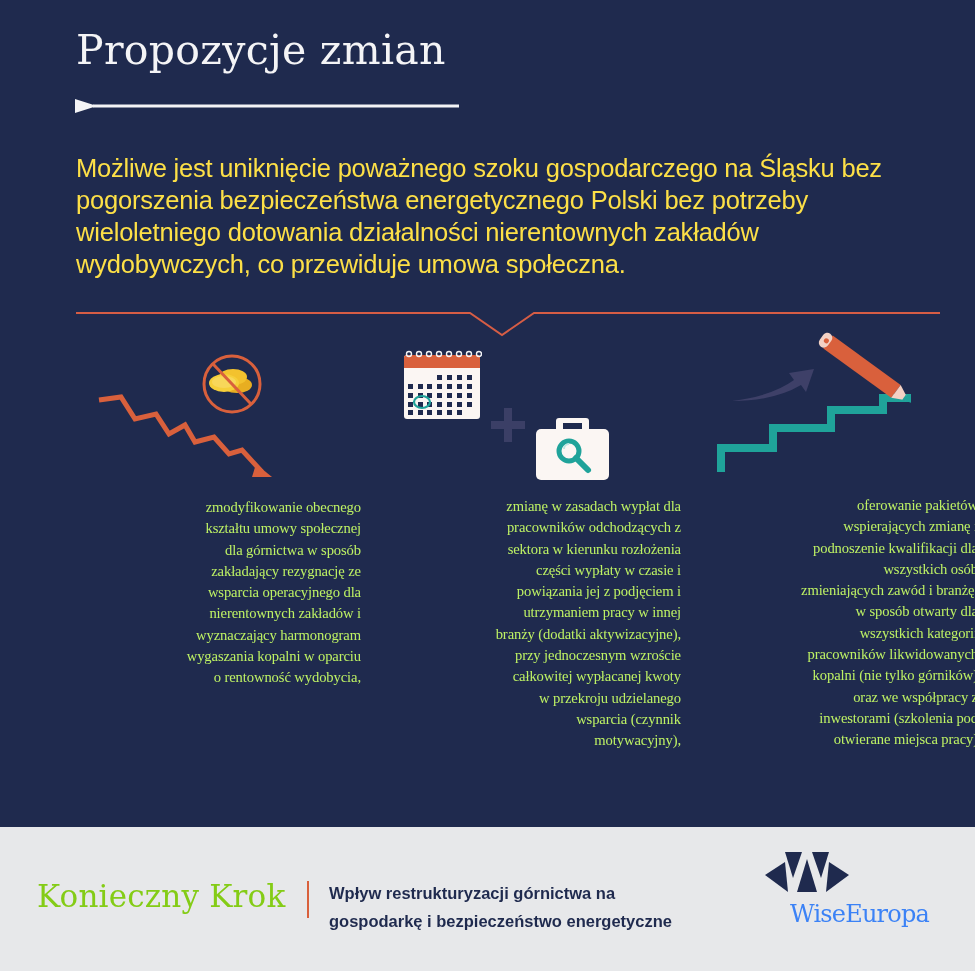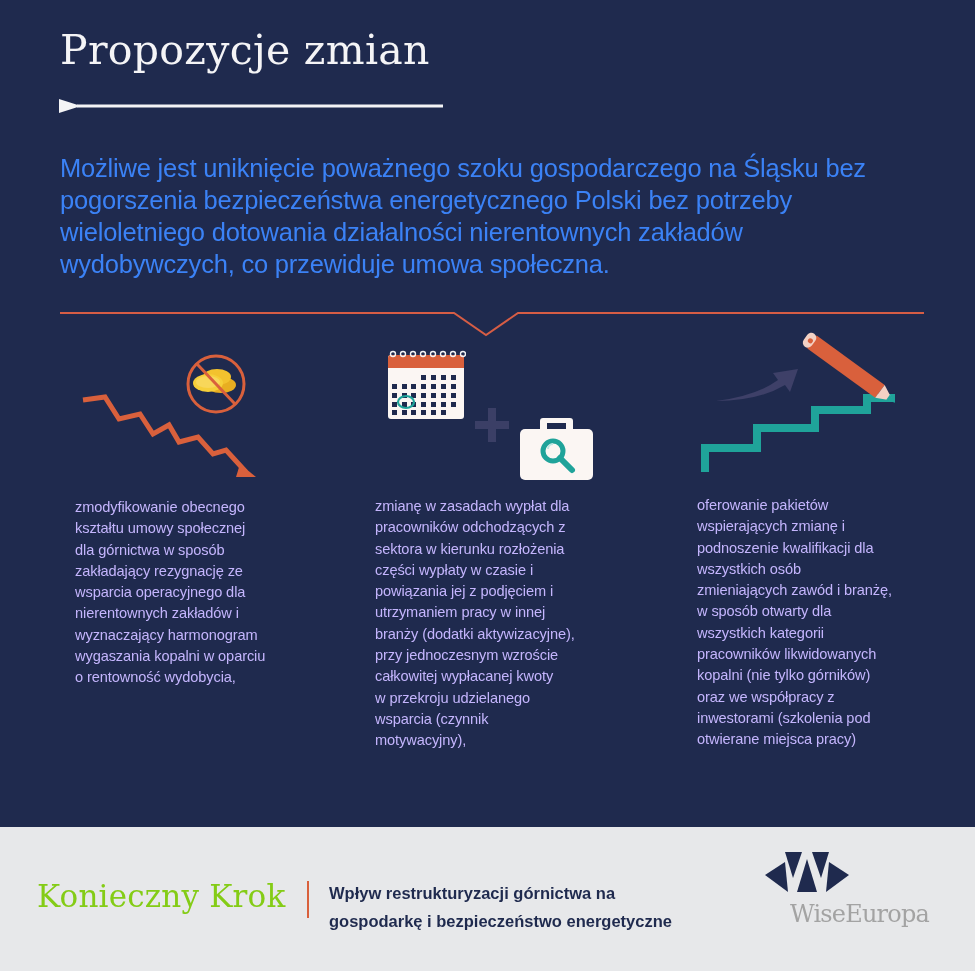--- a/index.html
+++ b/index.html
@@ -1,32 +1,32 @@
 <!DOCTYPE html>
 <html><head>
 <meta charset="utf-8">
 <style>
   html, body { margin: 0; padding: 0; }
   body { width: 975px; height: 971px; position: relative; overflow: hidden; background: #1f2a4e; font-family: "DejaVu Sans", sans-serif; }
-  .main { position: absolute; left: 0; top: 0; width: 789px; height: 827px; background: #1f2a4e; }
+  .main { position: absolute; left: 16px; top: 0; width: 789px; height: 827px; background: #1f2a4e; }
   .title { position: absolute; left: 60px; top: 26px; margin: 0; font-family: "DejaVu Serif", serif; font-weight: normal; font-size: 41px; color: #f4f4f6; letter-spacing: 0.3px; }
   .arrow-rule { position: absolute; left: 59px; top: 96px; width: 384px; height: 20px; }
-  .intro { position: absolute; left: 60px; top: 152px; width: 860px; margin: 0; font-family: "Liberation Sans", sans-serif; font-size: 25.5px; line-height: 32px; color: #3b82f6; letter-spacing: -0.2px; }
+  .intro { position: absolute; left: 60px; top: 152px; width: 860px; margin: 0; font-family: "Liberation Sans", sans-serif; font-size: 25.5px; line-height: 32px; color: #fde047; letter-spacing: -0.2px; }
   .divider { position: absolute; left: 60px; top: 305px; width: 864px; height: 36px; }
   .icon { position: absolute; }
-  .col-text { position: absolute; margin: 0; font-family: Liberation Sans, sans-serif; font-size: 14.6px; line-height: 21.3px; color: #c4b5fd; white-space: pre-line; letter-spacing: -0.1px; }
+  .col-text { position: absolute; margin: 0; font-family: Liberation Serif, serif; font-size: 14.6px; line-height: 21.3px; color: #bef264; white-space: pre-line; letter-spacing: -0.1px; text-align: right; }
   .col1 { left: 75px; top: 497px; width: 270px; }
   .col2 { left: 375px; top: 496px; width: 290px; }
   .col3 { left: 697px; top: 495px; width: 265px; }
   .footer { position: absolute; left: 0; top: 827px; width: 975px; height: 144px; background: #e7e8ea; }
   .brand { position: absolute; left: 37px; top: 878px; margin: 0; font-family: "DejaVu Serif", serif; font-size: 31px; color: #84cc16; letter-spacing: 0.2px; }
   .brand-sep { position: absolute; left: 307px; top: 881px; width: 2px; height: 37px; background: #d9603c; }
   .subtitle { position: absolute; left: 329px; top: 879px; margin: 0; font-family: "Liberation Sans", sans-serif; font-weight: bold; font-size: 16.5px; line-height: 28px; color: #1f2a4e; white-space: pre-line; }
   .logo-mark { position: absolute; left: 763px; top: 852px; width: 88px; height: 42px; }
-  .logo-text { position: absolute; left: 790px; top: 900px; margin: 0; font-family: "DejaVu Serif", serif; font-size: 24px; color: #a3a3a3; letter-spacing: -0.8px; }
+  .logo-text { position: absolute; left: 790px; top: 900px; margin: 0; font-family: "DejaVu Serif", serif; font-size: 24px; color: #3b82f6; letter-spacing: -0.8px; }
 </style>
 </head>
 <body>
 
 <div class="main">
 
   <h1 class="title">Propozycje zmian</h1>
 
   <svg class="arrow-rule" viewBox="0 0 384 20">
     <polygon points="0,3 22,10 0,17" fill="#f4f4f6"></polygon>

